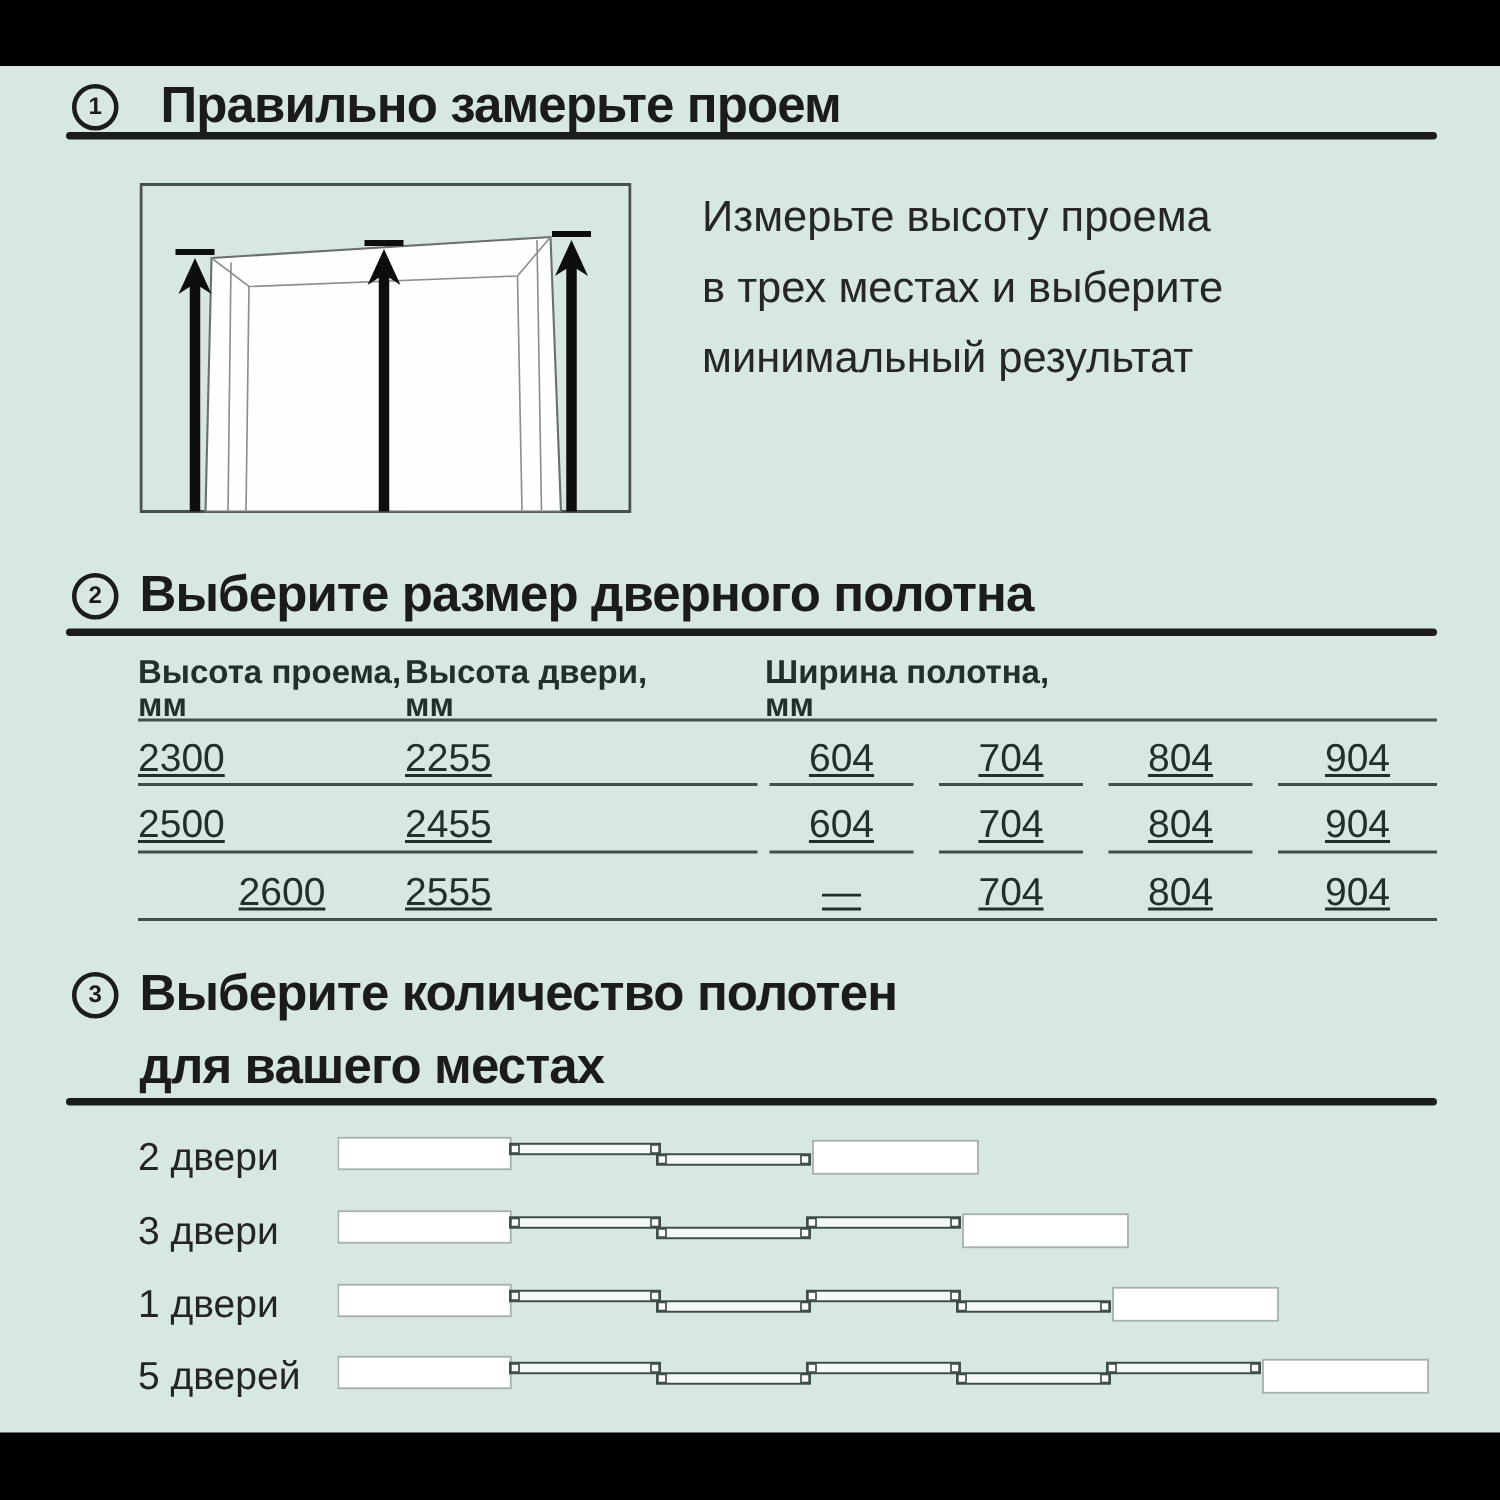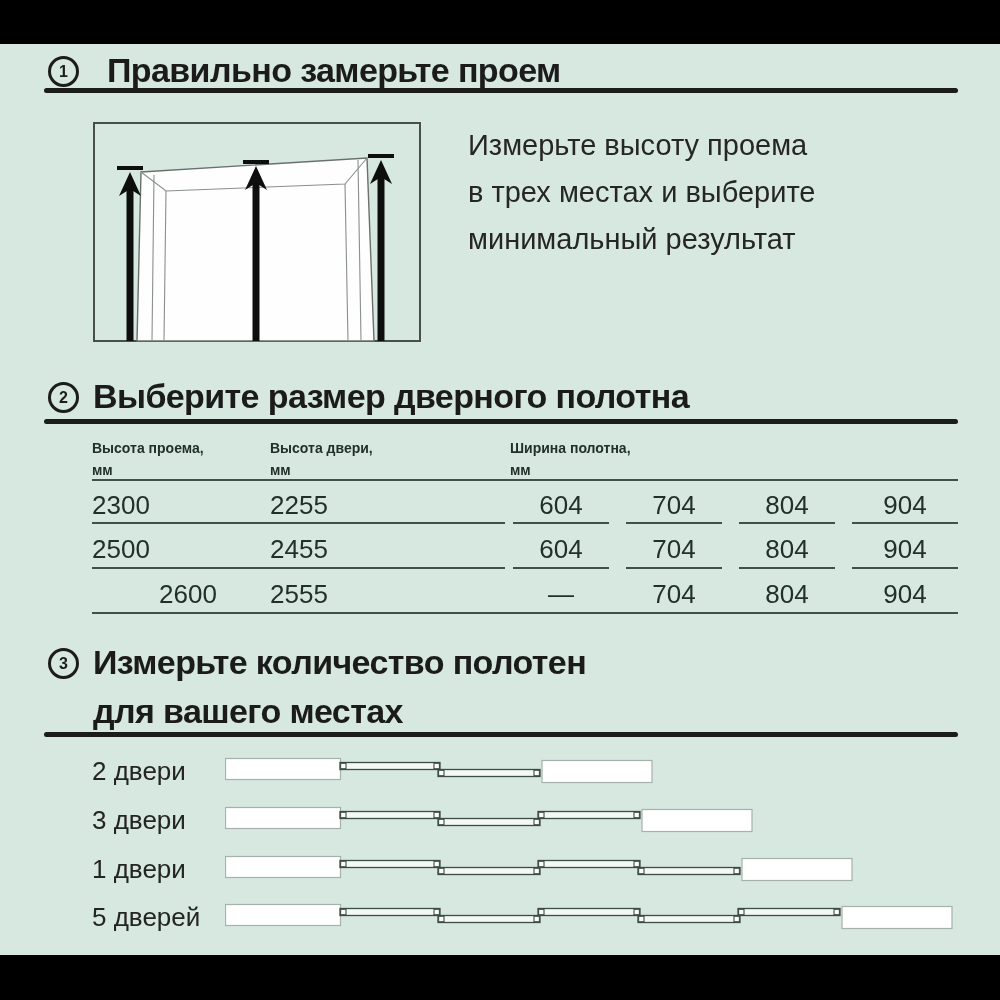--- a/index.html
+++ b/index.html
@@ -23,23 +23,23 @@
     position:absolute;font-weight:bold;font-size:34px;line-height:49px;
     letter-spacing:-0.6px;color:#1b1b1b;white-space:nowrap;
   }
   .rule{position:absolute;left:44px;width:914px;height:5px;background:#1c1c1c;border-radius:3px;}
 
   .mtext{
     position:absolute;left:468px;top:122px;
     font-size:29px;line-height:47px;font-weight:500;color:#262626;white-space:nowrap;
   }
 
-  .th{position:absolute;font-size:14px;font-weight:bold;color:#22302a;line-height:22px;white-space:nowrap;}
+  .th{position:absolute;font-size:22px;font-weight:bold;color:#22302a;line-height:22px;white-space:nowrap;}
   .tline{position:absolute;height:2px;background:#40514a;}
-  .tcell{position:absolute;font-size:26px;font-weight:500;color:#22302a;height:28px;line-height:28px;}
+  .tcell{position:absolute;font-size:26px;font-weight:500;color:#22302a;height:28px;line-height:28px;text-decoration:underline;}
 
   .dlabel{
     position:absolute;left:92px;font-size:26px;font-weight:500;color:#242424;
     height:32px;line-height:32px;white-space:nowrap;
   }
   .drow-svg{position:absolute;left:225px;}
 
   svg .frame{fill:none;stroke:#49504c;stroke-width:2;}
   svg .opening{fill:#fdfefd;stroke:#6a706c;stroke-width:1.4;}
   svg .jamb{fill:none;stroke:#8a908c;stroke-width:1.1;}
@@ -138,21 +138,21 @@
       <div class="tcell" style="top: 580px; left: 108px; width: 160px; text-align: center;">2600</div>
       <div class="tcell" style="top: 580px; left: 270px; width: 160px; text-align: left;">2555</div>
       <div class="tcell" style="top: 580px; left: 513px; width: 96px; text-align: center;">—</div>
       <div class="tcell" style="top: 580px; left: 626px; width: 96px; text-align: center;">704</div>
       <div class="tcell" style="top: 580px; left: 739px; width: 96px; text-align: center;">804</div>
       <div class="tcell" style="top: 580px; left: 852px; width: 106px; text-align: center;">904</div>
     </div>
 
   <div class="badge" style="left:48px;top:648px;">3</div>
   <div class="sec-title" style="left:93px;top:638px;">
-    <div>Измерьте количество полотен</div>
+    <div>Выберите количество полотен</div>
     <div>для вашего местах</div>
   </div>
   <div class="rule" style="top: 732px; background: rgb(28, 28, 28);"></div>
 
   <div id="door-options">
       <div class="dlabel" style="top: 755px;">2 двери</div>
       <svg class="drow-svg" width="740" height="30" viewBox="0 0 740 30" style="top: 756px;">
         <rect class="panel" x="0.5" y="2.5" width="115" height="21"></rect>
         <rect class="rail" x="115" y="6.5" width="100" height="7"></rect>
         <rect class="node" x="115.6" y="7.3" width="5.4" height="5.4"></rect>

